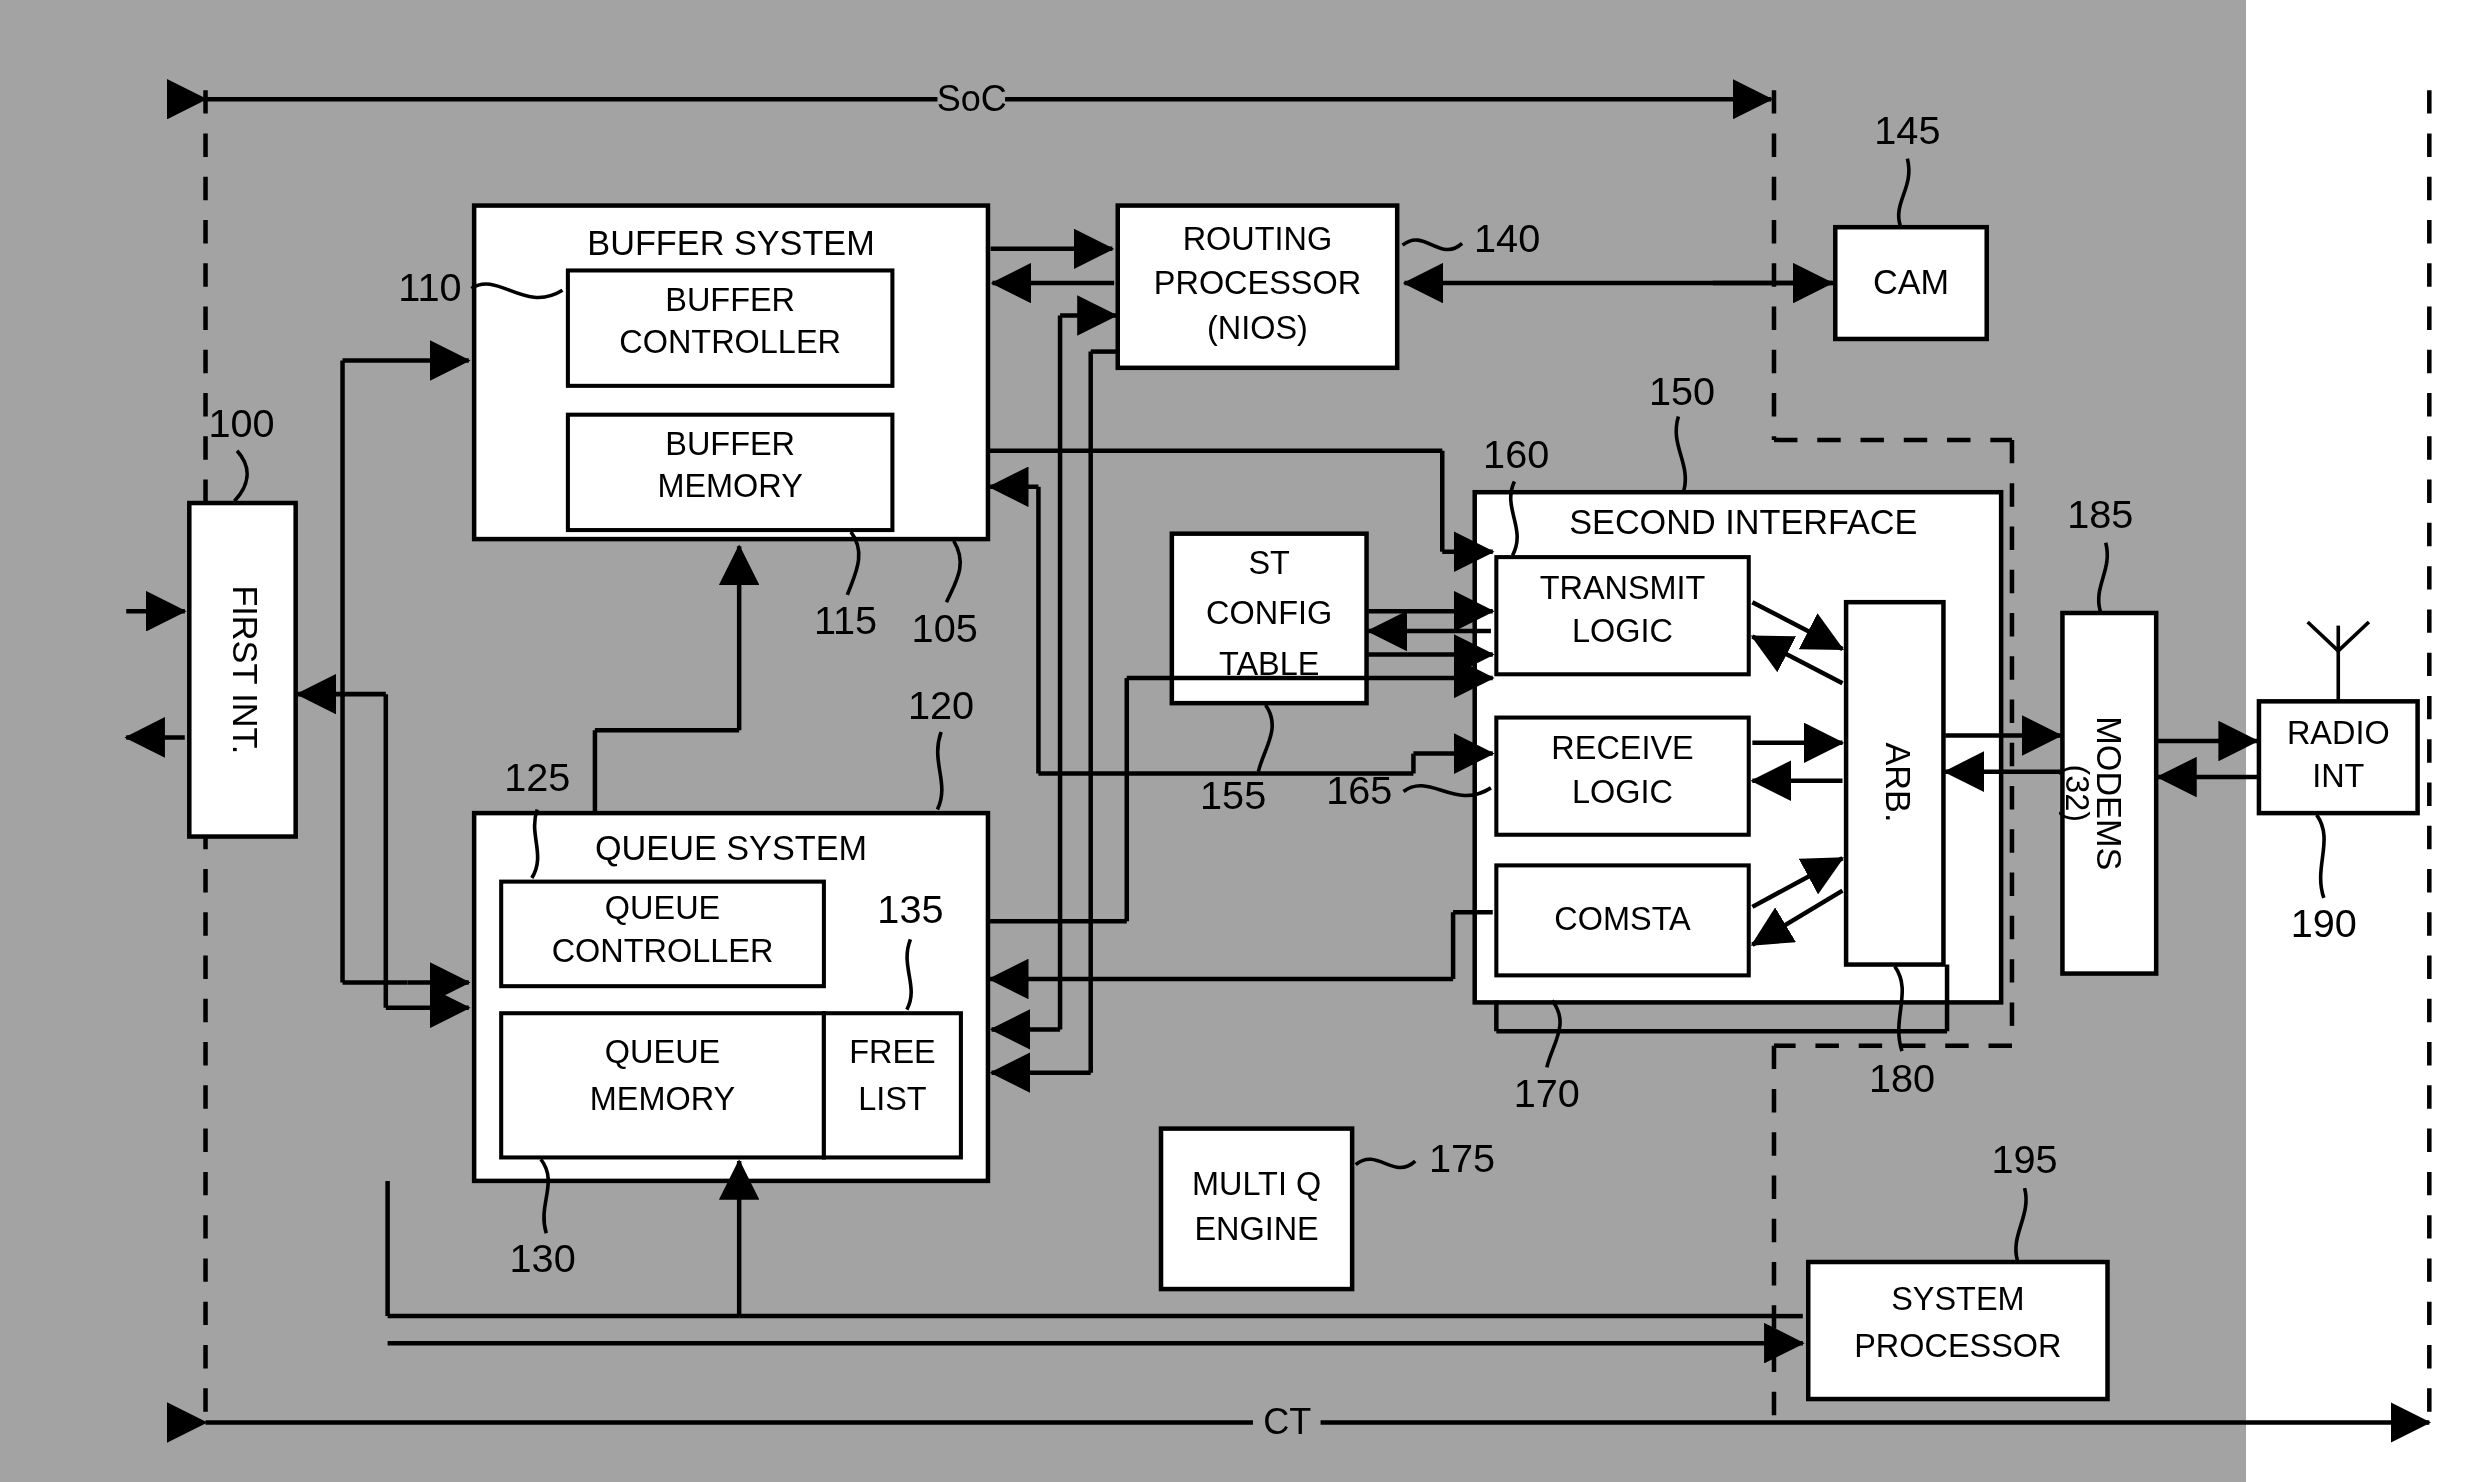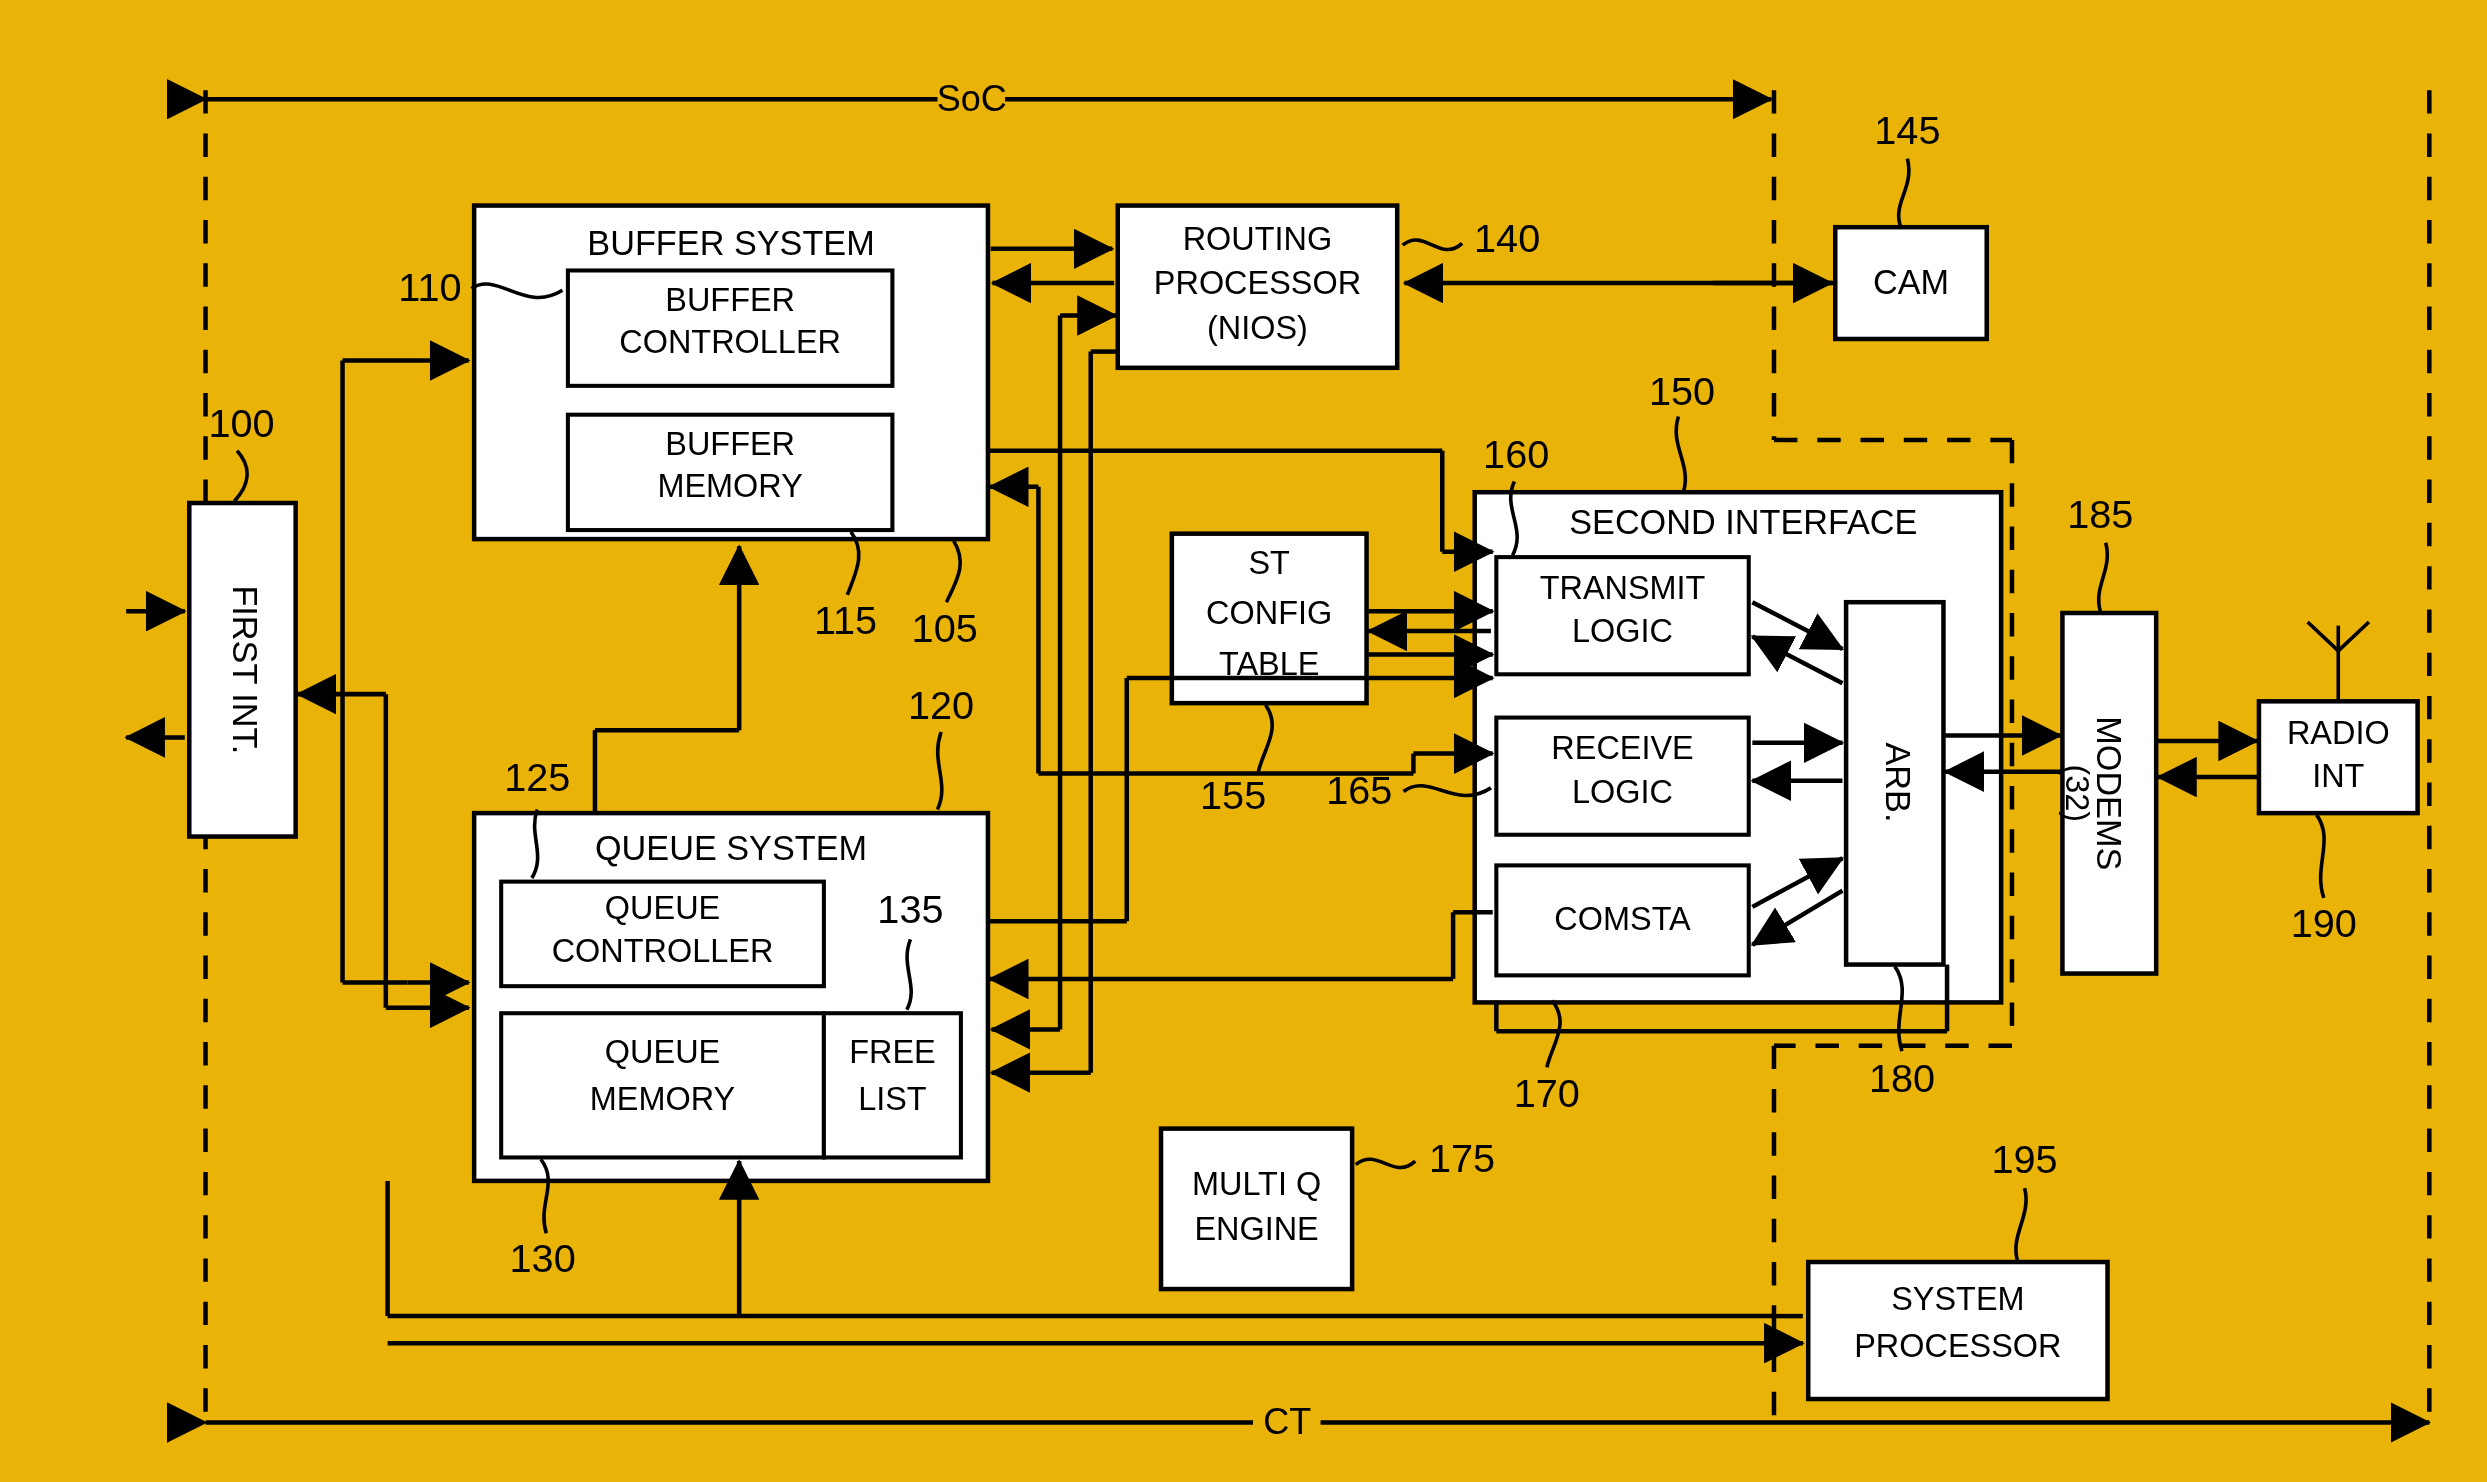--- a/index.html
+++ b/index.html
@@ -9,23 +9,23 @@
     background: #ffffff;
   }
   body {
     width: 2487px;
     height: 1482px;
     font-family: "Liberation Sans", sans-serif;
     overflow: hidden;
   }
   #diagram-root {
     position: relative;
-    width: 2487px;
+    width: 2246px;
     height: 1482px;
-    background: #eab308;
+    background: #a3a3a3;
   }
   svg#diagram-svg {
     position: absolute;
     top: 0;
     left: 0;
     width: 2487px;
     height: 1482px;
     display: block;
   }
   .blk {

